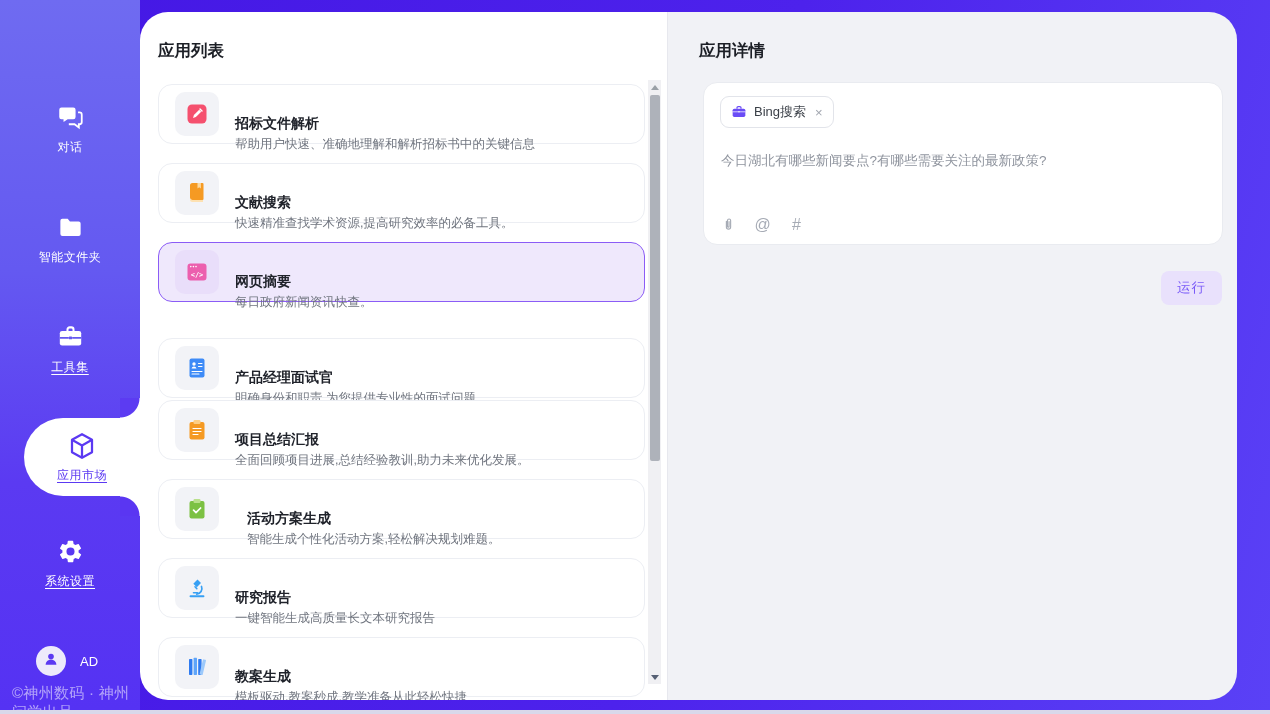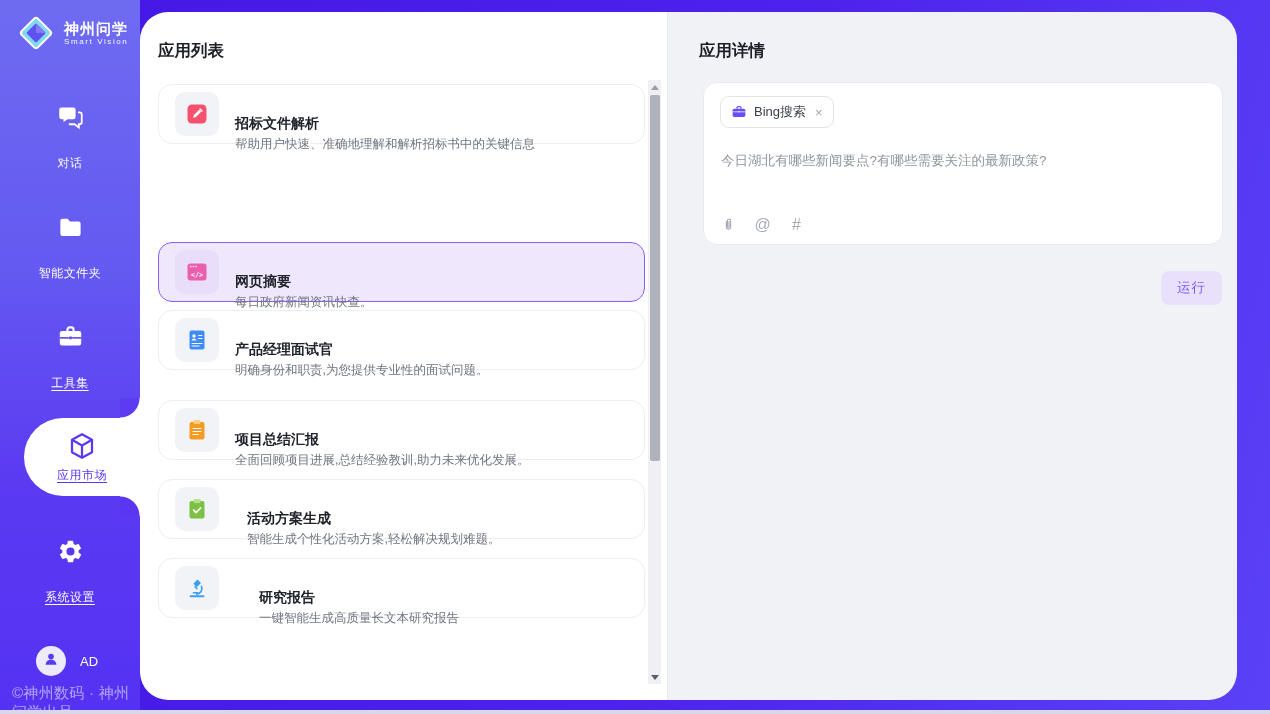--- a/index.html
+++ b/index.html
@@ -11,21 +11,21 @@
   
   .sidebar{
     position:absolute;left:0;top:0;width:140px;height:710px;
     background:linear-gradient(180deg,#6F6BF1 0%,#6459F1 38%,#5B3AF2 68%,#5532F3 100%);
     z-index:2;
   }
   .brand{position:absolute;left:16px;top:13px;display:flex;align-items:center;gap:8px;}
   .brand-logo{width:40px;height:40px;flex:0 0 auto;}
   .brand-name{color:#fff;font-size:15px;font-weight:700;letter-spacing:1px;line-height:17px;}
   .brand-sub{color:#fff;font-size:8px;letter-spacing:1.6px;opacity:.95;}
-  .nav-item{position:absolute;left:0;right:0;display:flex;flex-direction:column;align-items:center;gap:24px;cursor:pointer;}
+  .nav-item{position:absolute;left:0;right:0;display:flex;flex-direction:column;align-items:center;gap:8px;cursor:pointer;}
   .nav-icon{width:27px;height:27px;display:block;}
   .nav-icon svg{width:100%;height:100%;display:block;}
   .nav-label{color:#fff;font-size:12px;letter-spacing:.5px;}
   .nav-item.u .nav-label{text-decoration:underline;text-underline-offset:3px;}
   .nav-bubble{position:absolute;left:24px;right:0;top:418px;height:78px;background:#fff;border-radius:39px 0 0 39px;z-index:3;}
   .nav-bubble::before{content:"";position:absolute;right:0;top:-20px;width:20px;height:20px;
     background:radial-gradient(circle 20px at 0 0,#5C3BF2 19px,#fff 20px);}
   .nav-bubble::after{content:"";position:absolute;right:0;bottom:-20px;width:20px;height:20px;
     background:radial-gradient(circle 20px at 0 100%,#5A36F2 19px,#fff 20px);}
   .nav-bubble .nav-item{position:static;height:100%;justify-content:center;gap:6px;}
@@ -90,33 +90,20 @@
     position:absolute;right:15px;top:259px;background:#E9E1FC;color:#7A5AF8;border:none;
     font-size:13.5px;padding:8px 16px;border-radius:8px;cursor:pointer;font-family:inherit;letter-spacing:1px;
   }
   
   .bottom-strip{position:absolute;left:0;right:0;bottom:0;height:4px;background:#D9D8EA;z-index:4;}
 </style>
 </head>
 <body>
 
 <aside class="sidebar">
-  <div class="brand">
-    <span class="brand-logo"><svg viewBox="0 0 40 40">
-          <g transform="rotate(45 20 20)">
-            <rect x="8.5" y="8.5" width="23" height="23" rx="3" fill="#7FD9F0" stroke="#fff" stroke-width="2"></rect>
-            <rect x="13" y="13" width="14" height="14" rx="1.5" fill="#5B39F2" opacity=".85"></rect>
-            <path d="M13 13h14l-7 7z" fill="#8A7BF5" opacity=".9"></path>
-          </g>
-        </svg></span>
-    <span>
-      <div class="brand-name">神州问学</div>
-      <div class="brand-sub">Smart Vision</div>
-    </span>
-  </div>
 
   <div id="nav-items">
   <div class="nav-item" style="top: 104px;">
     <span class="nav-icon">
           <svg viewBox="0 0 24 24">
             <path d="M4 3h10.5a2 2 0 012 2v6.5a2 2 0 01-2 2H9.5L5.8 16v-2.5H4a2 2 0 01-2-2V5a2 2 0 012-2z" fill="#fff"></path>
             <path d="M18.7 7.5h1.3a2 2 0 012 2V16a2 2 0 01-2 2h-.6v2.8L15.6 18H10.5" fill="none" stroke="#fff" stroke-width="1.6"></path>
           </svg>
         </span>
     <span class="nav-label">对话</span>
@@ -188,40 +175,55 @@
               <path d="M15 7l2 2" stroke="#fff" stroke-width="1.4" stroke-linecap="round"></path>
             </svg>
           </span>
         </div>
     <div class="app-texts">
       <div class="app-title">招标文件解析</div>
       <div class="app-desc">帮助用户快速、准确地理解和解析招标书中的关键信息</div>
     </div>
   </div>
 
+  <div class="app-card" style="top: 79px;">
+    <div class="app-icon">
+          <span class="glyph">
+            <svg viewBox="0 0 24 24">
+              <path d="M5 4.5A2.5 2.5 0 017.5 2h10a1 1 0 011 1v15a1 1 0 01-1 1h-10A2.5 2.5 0 015 16.5v-12z" fill="#F59A23"></path>
+              <path d="M5 16.5A2.5 2.5 0 007.5 19H18v2H7.5A2.5 2.5 0 015 18.5z" fill="#FDE1B2"></path>
+              <path d="M12.5 2v5.5l1.7-1.2 1.7 1.2V2z" fill="#FDD9A0"></path>
+            </svg>
+          </span>
+        </div>
+    <div class="app-texts">
+      <div class="app-title">文献搜索</div>
+      <div class="app-desc">快速精准查找学术资源,提高研究效率的必备工具。</div>
+    </div>
+  </div>
 
   <div class="app-card selected" style="top: 158px;">
     <div class="app-icon">
           <span class="glyph">
             <svg viewBox="0 0 24 24">
               <rect x="2.5" y="3.5" width="19" height="17" rx="3" fill="#EC5FAE"></rect>
               <circle cx="5.8" cy="6.6" r=".8" fill="#fff"></circle>
               <circle cx="8.4" cy="6.6" r=".8" fill="#fff"></circle>
               <circle cx="11" cy="6.6" r=".8" fill="#fff"></circle>
               <text x="12" y="16.5" font-size="7" font-weight="bold" fill="#fff" text-anchor="middle" font-family="DejaVu Sans Mono, monospace">&lt;/&gt;</text>
             </svg>
           </span>
         </div>
     <div class="app-texts">
       <div class="app-title">网页摘要</div>
       <div class="app-desc">每日政府新闻资讯快查。</div>
     </div>
   </div>
 
-  <div class="app-card" style="top: 226px;">
+  <div class="app-card" style="top: 254px;">
     <div class="app-icon">
           <span class="glyph">
             <svg viewBox="0 0 24 24">
               <rect x="4.5" y="2.5" width="15" height="19" rx="2" fill="#3E8BF7"></rect>
               <circle cx="9" cy="8" r="1.7" fill="#fff"></circle>
               <path d="M6.5 12.5a2.6 2.6 0 015 0z" fill="#fff"></path>
               <path d="M13.5 7.5h3.5M13.5 10.5h3.5M7 15.5h10M7 18h7" stroke="#fff" stroke-width="1.1" stroke-linecap="round"></path>
             </svg>
           </span>
         </div>
@@ -256,38 +258,54 @@
               <path d="M8.6 13.2l2.4 2.4 4.6-4.6" stroke="#fff" stroke-width="1.7" fill="none" stroke-linecap="round" stroke-linejoin="round"></path>
             </svg>
           </span>
         </div>
     <div class="app-texts">
       <div class="app-title">活动方案生成</div>
       <div class="app-desc">智能生成个性化活动方案,轻松解决规划难题。</div>
     </div>
   </div>
 
-  <div class="app-card" style="top: 474px; gap: 24px;">
+  <div class="app-card" style="top: 474px;">
     <div class="app-icon">
           <span class="glyph">
             <svg viewBox="0 0 24 24">
               <path d="M12.5 3.5l3.5 3.5-4.2 4.2-3.5-3.5z" fill="#37A0F4"></path>
               <path d="M10 10.8l1.8 1.8" stroke="#37A0F4" stroke-width="1.6" stroke-linecap="round"></path>
               <path d="M16.5 10.5a5.5 5.5 0 01-4.8 7.6" fill="none" stroke="#37A0F4" stroke-width="1.7" stroke-linecap="round"></path>
               <path d="M5.5 20.2h13" stroke="#37A0F4" stroke-width="1.9" stroke-linecap="round"></path>
               <path d="M8.5 16.8h4" stroke="#37A0F4" stroke-width="1.6" stroke-linecap="round"></path>
             </svg>
           </span>
         </div>
     <div class="app-texts">
       <div class="app-title">研究报告</div>
       <div class="app-desc">一键智能生成高质量长文本研究报告</div>
     </div>
   </div>
 
+  <div class="app-card" style="top: 553px;">
+    <div class="app-icon">
+          <span class="glyph">
+            <svg viewBox="0 0 24 24">
+              <rect x="4" y="4" width="3.4" height="16" rx=".7" fill="#2F7BF0"></rect>
+              <rect x="8.6" y="2.8" width="3.4" height="17.2" rx=".7" fill="#5FA5F9"></rect>
+              <rect x="13.2" y="4" width="3.4" height="16" rx=".7" fill="#2F7BF0"></rect>
+              <rect x="16.2" y="4.4" width="3.2" height="15.6" rx=".7" fill="#9CC9FB" transform="rotate(13 17.8 12.2)"></rect>
+            </svg>
+          </span>
+        </div>
+    <div class="app-texts">
+      <div class="app-title">教案生成</div>
+      <div class="app-desc">模板驱动,教案秒成,教学准备从此轻松快捷</div>
+    </div>
+  </div>
 </div>
   <div class="scrollbar">
     <span class="sb-arrow up">
         <span class="tri-up"></span>
       </span>
     <span class="sb-thumb"></span>
     <span class="sb-arrow down">
         <span class="tri-down"></span>
       </span>
   </div>

